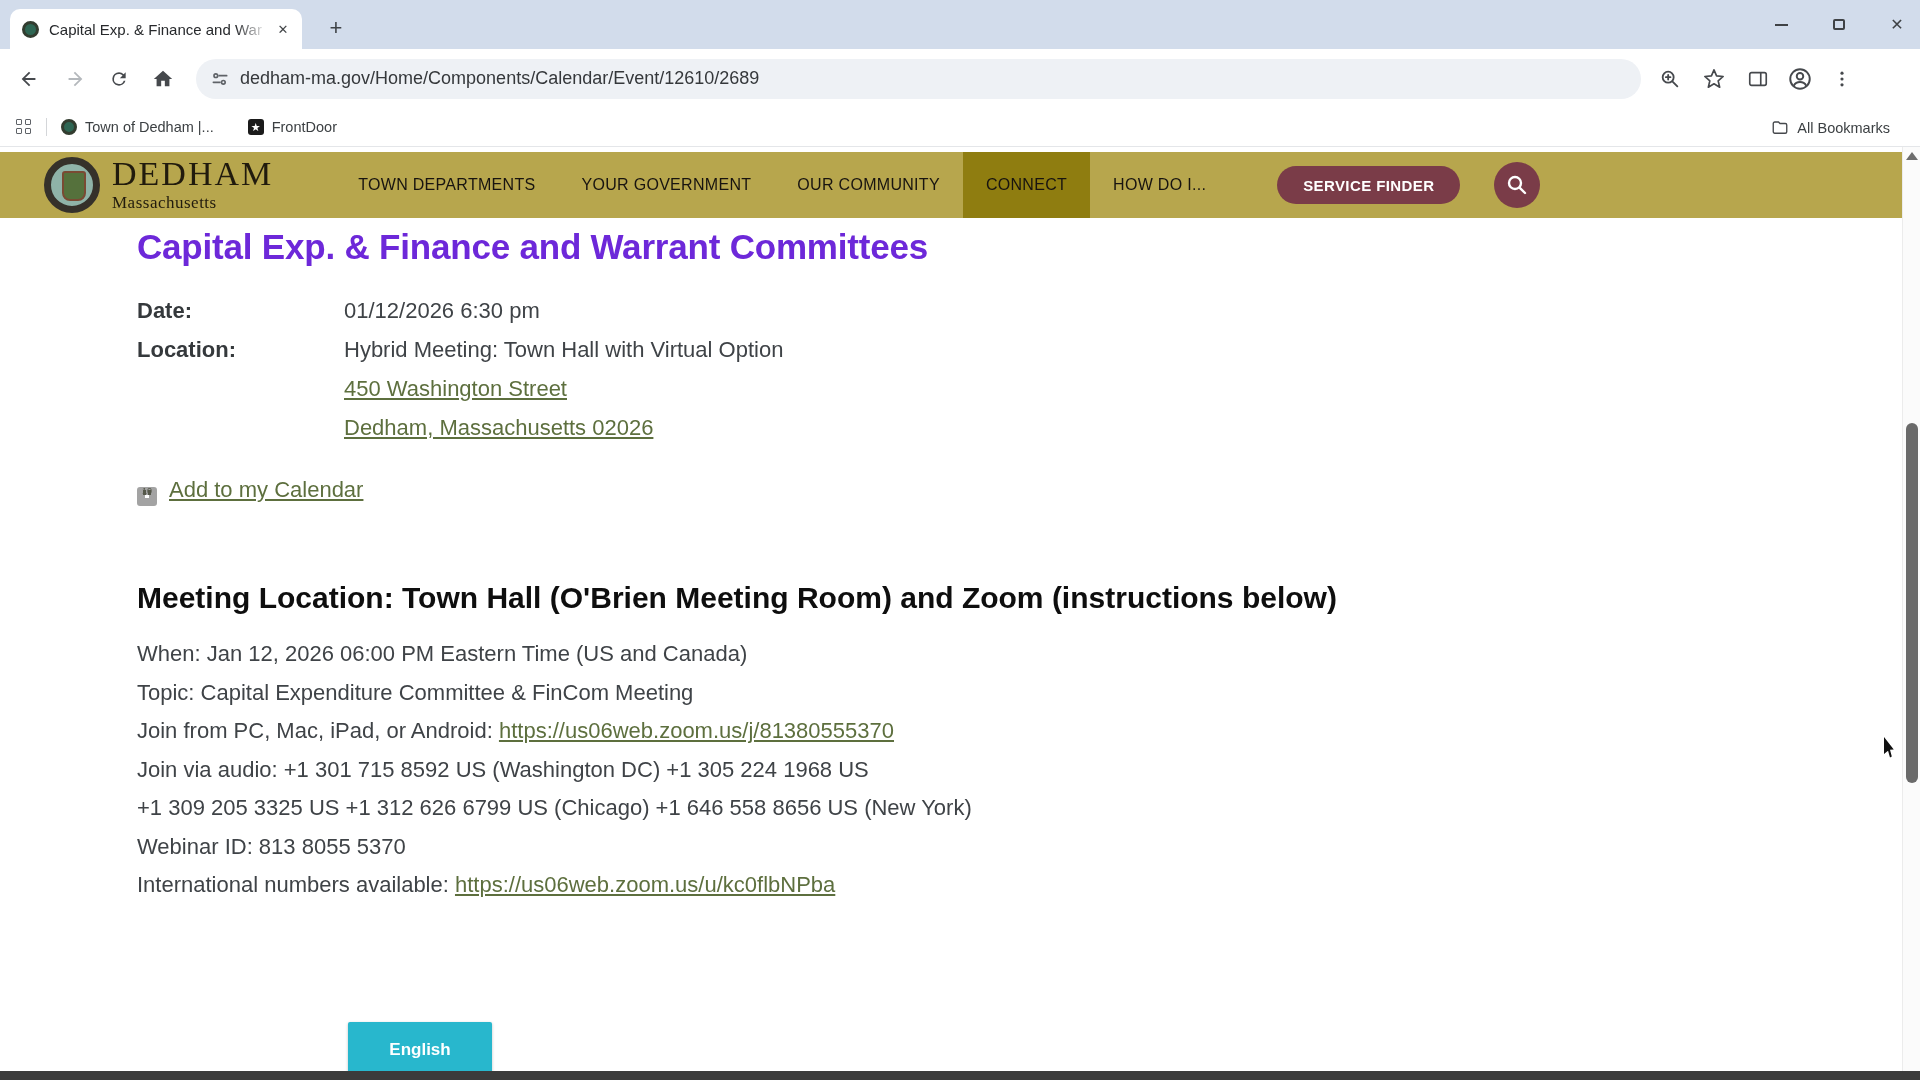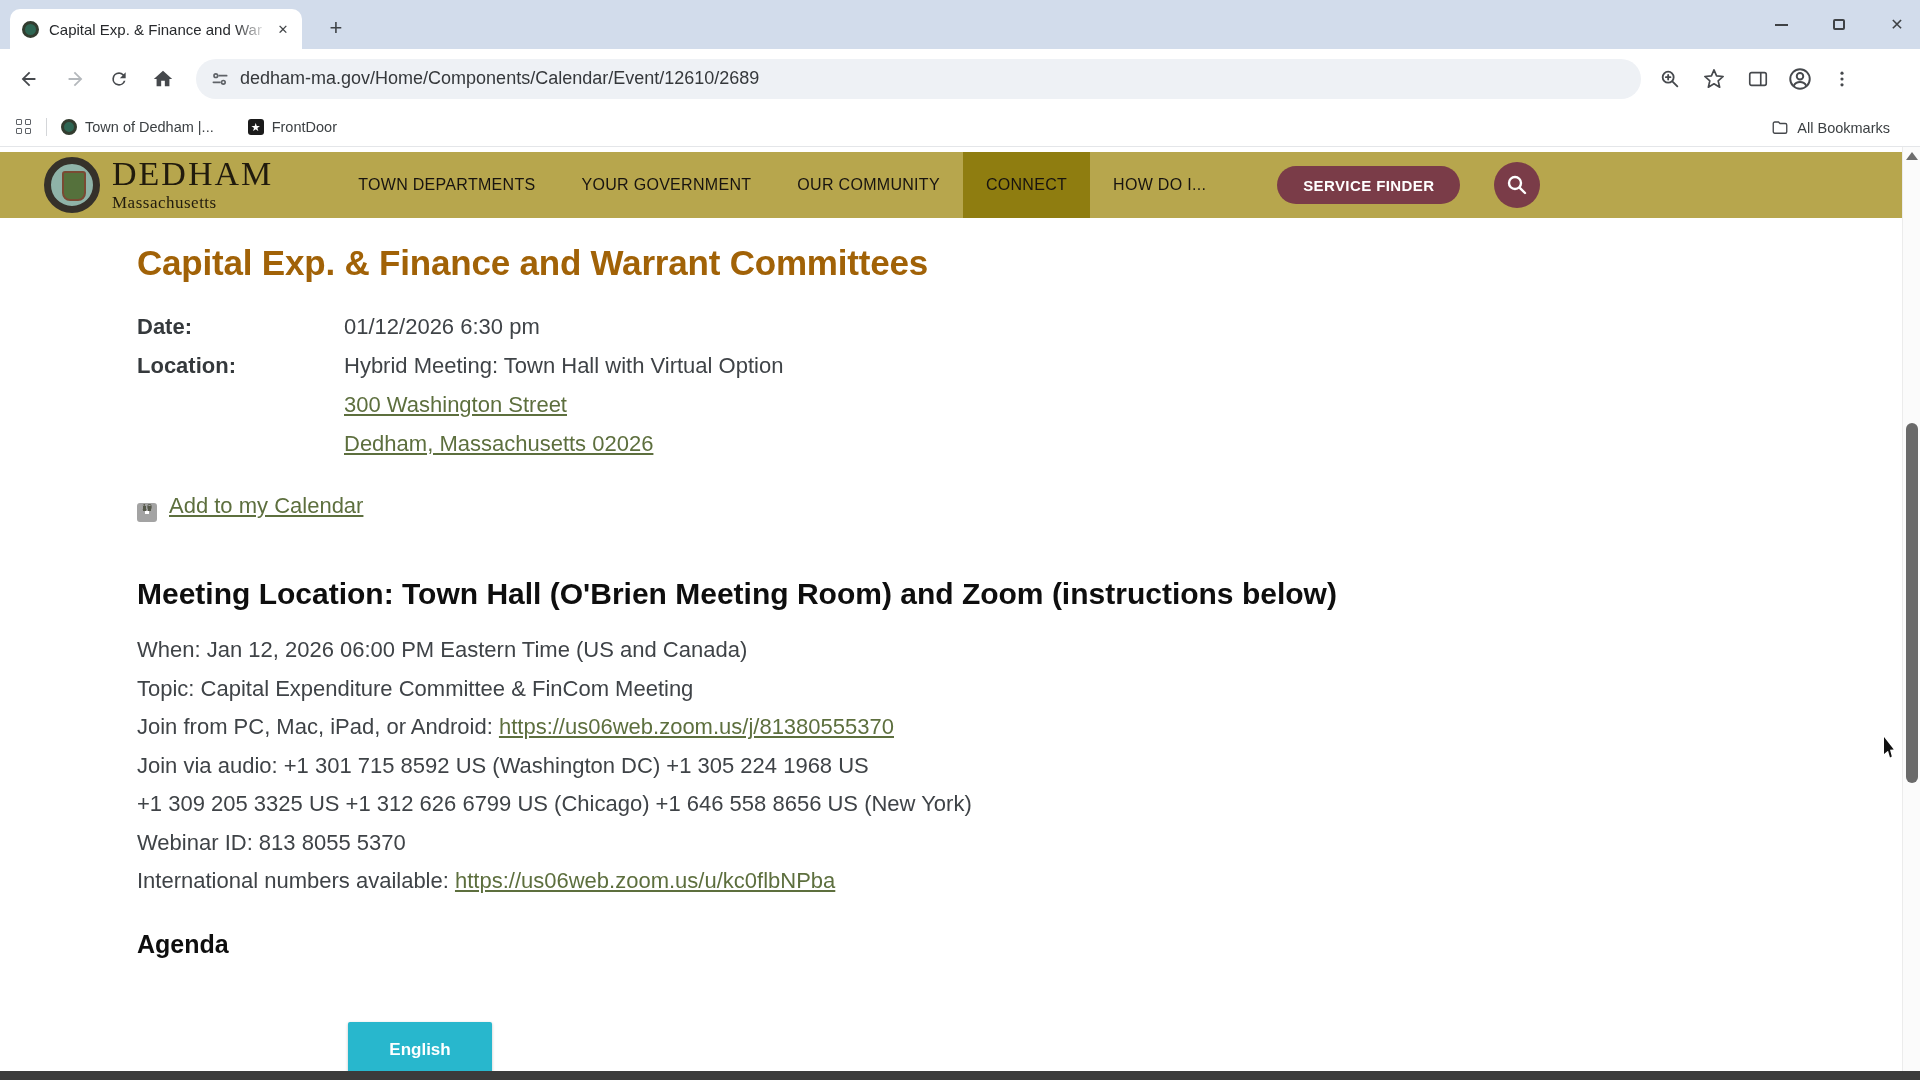--- a/index.html
+++ b/index.html
@@ -60,32 +60,32 @@
               color:#181410; letter-spacing:0.3px; white-space:nowrap; }
   .nav-item.active { background:#8f7d10; }
   .service-finder { align-self:center; margin-left:48px; height:38px; padding:0 26px; border-radius:19px;
                     background:#7a3c48; color:#fff; font-size:15px; font-weight:bold; letter-spacing:0.4px;
                     display:flex; align-items:center; white-space:nowrap; }
   .search-btn { align-self:center; margin-left:34px; width:46px; height:46px; border-radius:50%; background:#7a3c48;
                 display:flex; align-items:center; justify-content:center; }
 
   
   .content { position:absolute; left:137px; top:225px; width:1620px; color:#3f4347; }
-  .page-title { font-size:35px; font-weight:bold; color:#a16207; line-height:44px; letter-spacing:-0.2px;margin-top:16px; }
+  .page-title { font-size:35px; font-weight:bold; color:#6d28d9; line-height:44px; letter-spacing:-0.2px; }
   .meta { margin-top:22px; display:grid; grid-template-columns:207px 1fr; font-size:22px; line-height:39px; }
   .meta-label { font-weight:bold; color:#35393c; }
   .evt-link { color:#5d6f3e; text-decoration:underline; }
   .add-cal { margin-top:28px; display:flex; align-items:center; gap:12px; height:30px; }
   .cal-icon { width:20px; height:19px; border:8px solid #a3a3a3; border-radius:3px; position:relative;
               display:flex; align-items:flex-end; justify-content:center;margin-top:12px; }
   .cal-icon::before, .cal-icon::after { content:""; position:absolute; top:-5px; width:3px; height:5px; background:#55584a; }
   .cal-icon::before { left:3px; } .cal-icon::after { right:3px; }
   .cal-day { font-size:9px; color:#55584a; line-height:13px; }
   .add-cal-link { font-size:22px; color:#5d6f3e; text-decoration:underline; }
-  .section-heading { margin-top:52px; font-size:30px; font-weight:bold; color:#0e0e0e; line-height:42px; }
+  .section-heading { margin-top:72px; font-size:30px; font-weight:bold; color:#0e0e0e; line-height:42px; }
   .details { margin-top:16px; font-size:22px; }
   .details p { line-height:38.5px; }
   .agenda-heading { margin-top:26px; font-size:25px; font-weight:bold; color:#0e0e0e; line-height:34px; }
   .agenda-list { margin-top:16px; padding-left:41px; font-size:22px; }
   .agenda-list li { line-height:38.5px; }
 
   .translate-btn { position:absolute; left:348px; top:1022px; width:144px; height:56px; background:#28b7cd;
                    color:#fff; font-size:17px; font-weight:bold; display:flex; align-items:center; justify-content:center;
                    border-radius:2px; z-index:5; box-shadow:0 1px 3px rgba(0,0,0,0.25); }
   .bottom-bar { position:absolute; left:0; top:1071px; width:1920px; height:9px; background:#3b3b3b; z-index:6; }
@@ -253,21 +253,21 @@
 
 <div class="content">
   <h1 class="page-title">Capital Exp. &amp; Finance and Warrant Committees</h1>
 
   <div class="meta">
     <div class="meta-label">Date:</div>
     <div>01/12/2026 6:30 pm</div>
     <div class="meta-label">Location:</div>
     <div>Hybrid Meeting: Town Hall with Virtual Option</div>
     <div></div>
-    <div><a class="evt-link">300 Washington Street</a></div>
+    <div><a class="evt-link">450 Washington Street</a></div>
     <div></div>
     <div><a class="evt-link">Dedham, Massachusetts 02026</a></div>
   </div>
 
   <div class="add-cal">
     <span class="cal-icon">
         <span class="cal-day">10</span>
       </span>
     <a class="add-cal-link">Add to my Calendar</a>
   </div>
@@ -281,21 +281,20 @@
       <span>Join from PC, Mac, iPad, or Android: </span><a class="evt-link">https://us06web.zoom.us/j/81380555370</a>
     </p>
     <p>Join via audio: +1 301 715 8592 US (Washington DC) +1 305 224 1968 US</p>
     <p>+1 309 205 3325 US +1 312 626 6799 US (Chicago) +1 646 558 8656 US (New York)</p>
     <p>Webinar ID: 813 8055 5370</p>
     <p>
       <span>International numbers available: </span><a class="evt-link">https://us06web.zoom.us/u/kc0flbNPba</a>
     </p>
   </div>
 
-  <h3 class="agenda-heading">Agenda</h3>
 </div>
 
 <div class="translate-btn">English</div>
 <div class="bottom-bar"></div>
 
 <div class="scrollbar">
   <div class="sb-up"></div>
   <div class="sb-thumb"></div>
 </div>
 <div class="cursor"></div>

